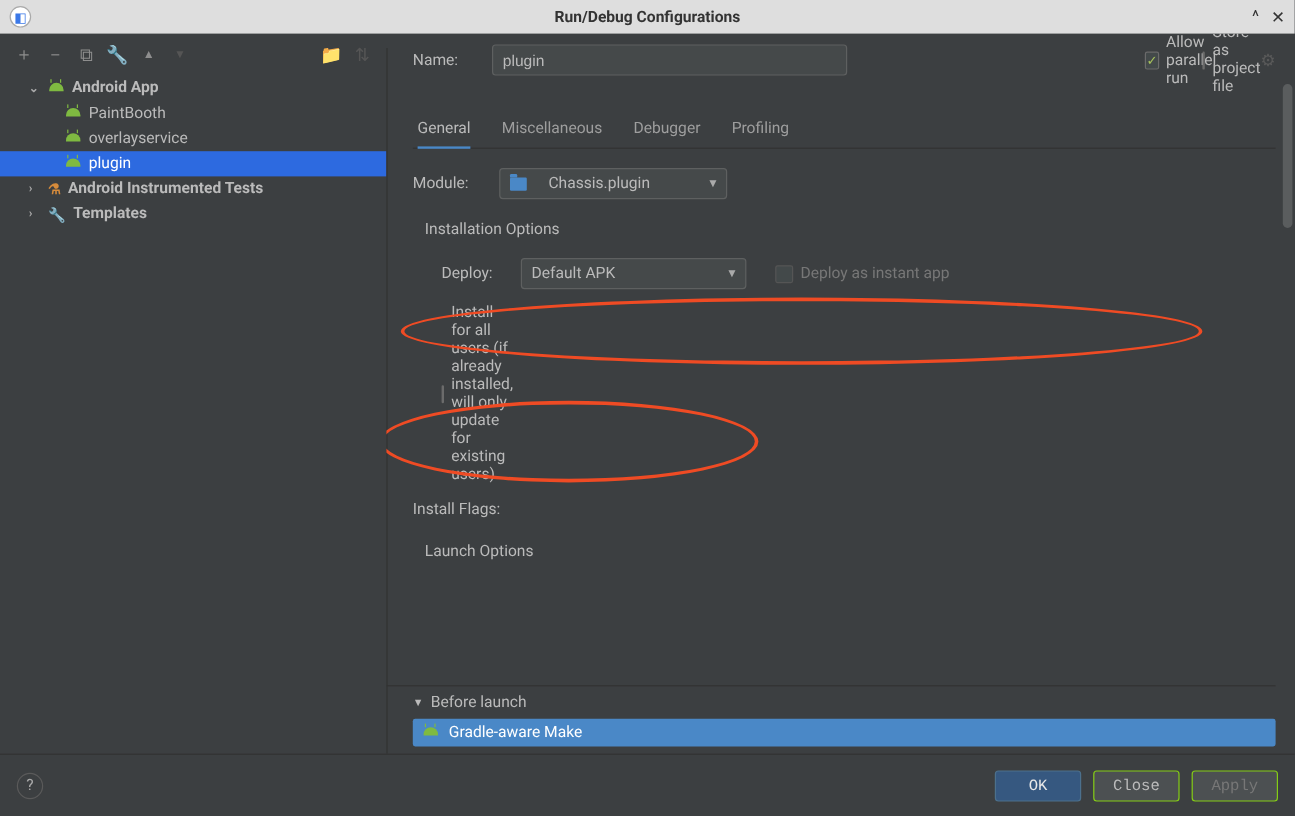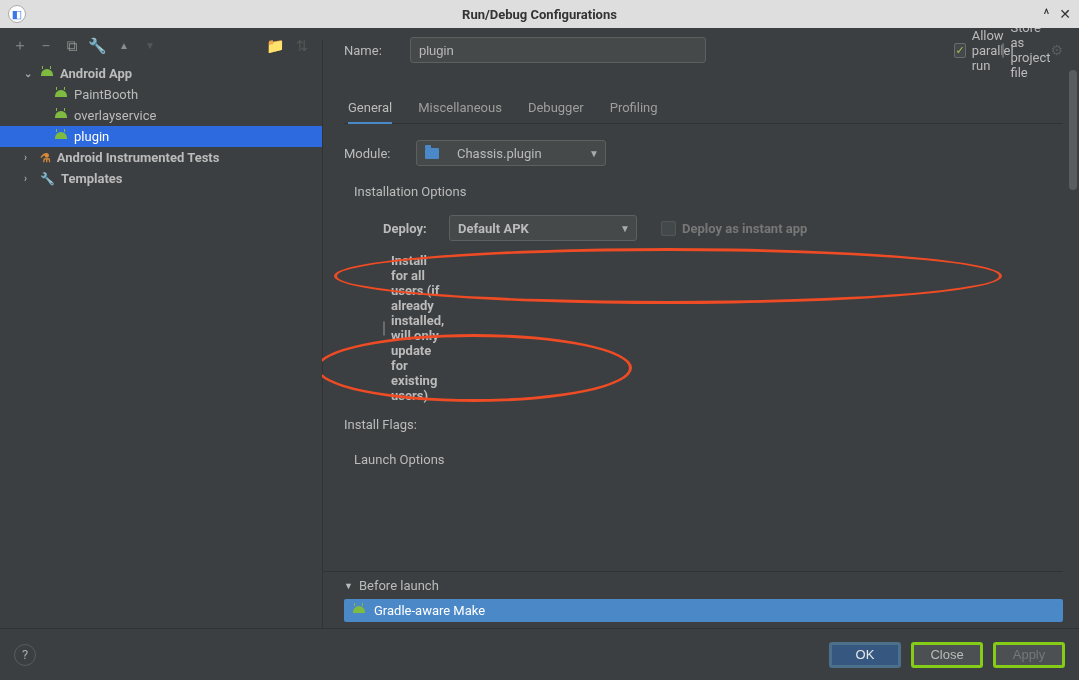--- a/index.html
+++ b/index.html
@@ -198,21 +198,21 @@
   .combo {
     display:inline-flex;
     align-items:center;
     justify-content: space-between;
     min-width: 180px;
     padding: 0 6px 0 8px;
     cursor:pointer;
   }
   .combo .caret { color:#aaa; font-size:10px; }
   .section-label { margin-top: 18px; color:#bbb;margin-left:10px; }
-  .indent { margin-left: 39px; font-weight: bold; }
+  .indent { margin-left: 24px; }
   .install-flags-row { display:flex; align-items:center; gap:10px; margin-top:14px; }
   .install-flags-row input { flex:1; max-width:575px; }
   .placeholder { color:#707070; }
   .before-launch {
     position:absolute;
     left:0; right:16px; bottom:0;
     border-top: 1px solid #323232;
   }
   .before-launch .expander {
     padding: 6px 6px 6px 22px;
@@ -239,26 +239,27 @@
   }
   .help-btn {
     width:22px;height:22px;border-radius:50%;
     border:1px solid #5a5a5a;
     display:flex;align-items:center;justify-content:center;
     color:#aaa; font-size:13px; cursor:pointer;
   }
   .footer .buttons { margin-left:auto; display:flex; gap:10px; }
   .btn {
     min-width:72px; height:26px;
-    border:3px solid #84cc16;
+    border:1px solid #84cc16;
     background:#4c5052;
     color:#bbb;
     border-radius:3px;
     font-size:13px;
     cursor:pointer;
+    font-family:Liberation Mono, monospace;
   }
   .btn.primary { background:#365880; border-color:#4c708c; color:#e8e8e8; }
   .btn.dim { color:#777; }
   .scrollbar {
     position:absolute;
     right:2px; top:42px;
     width:8px; height:120px;
     background:#5a5d5e;
     border-radius:4px;
   }

